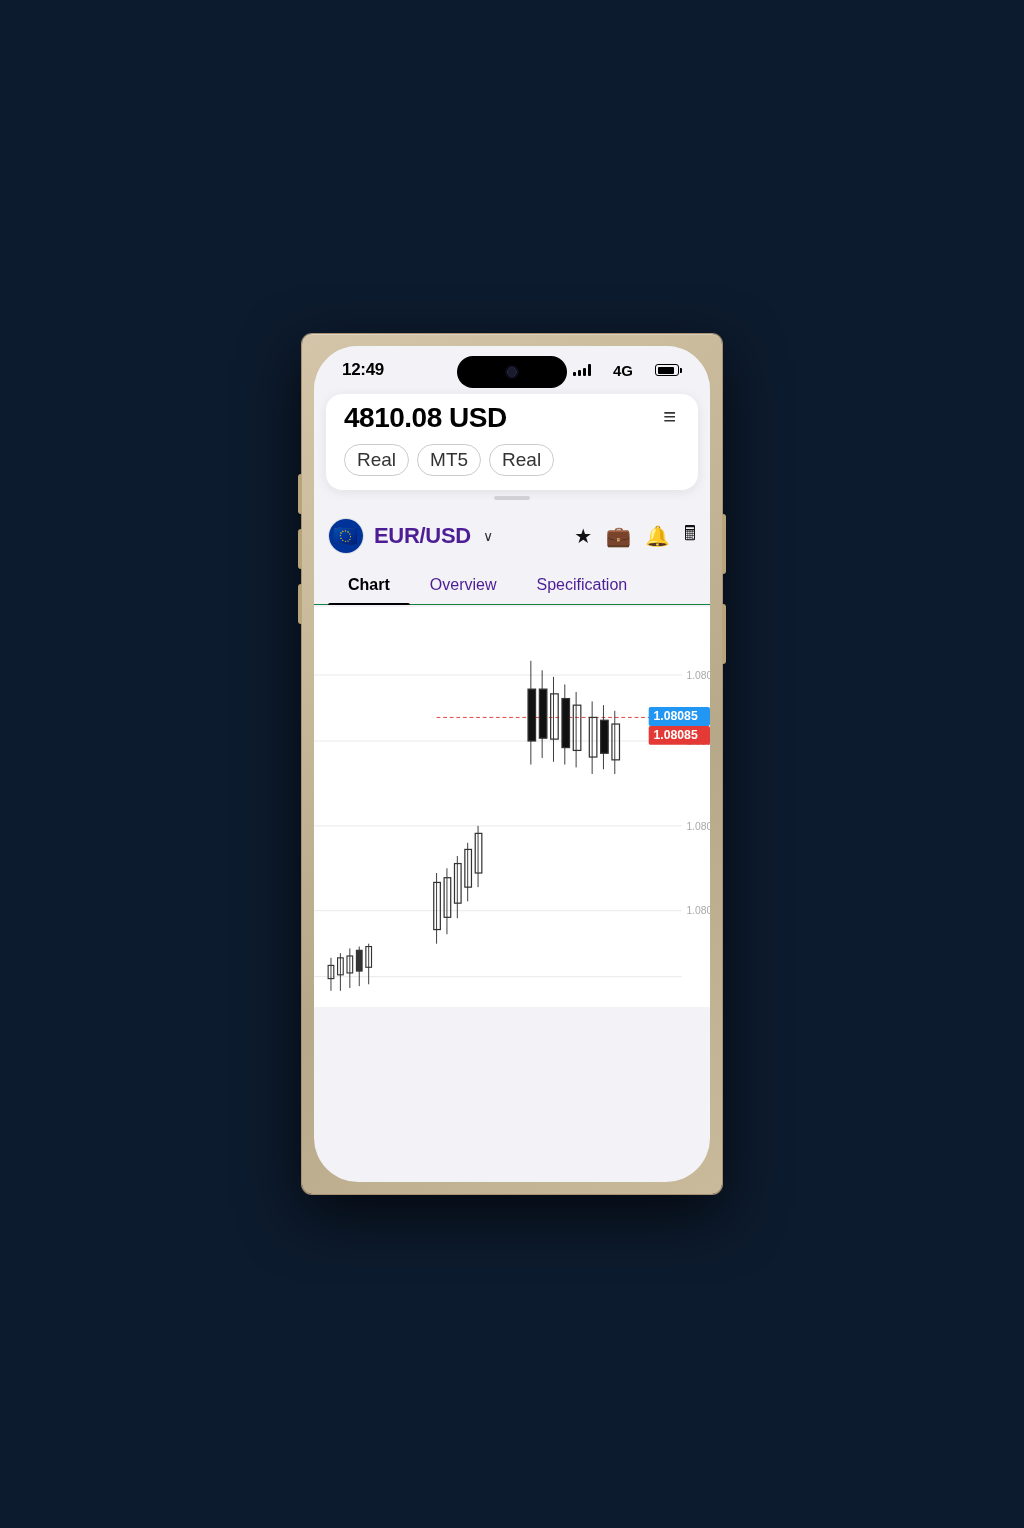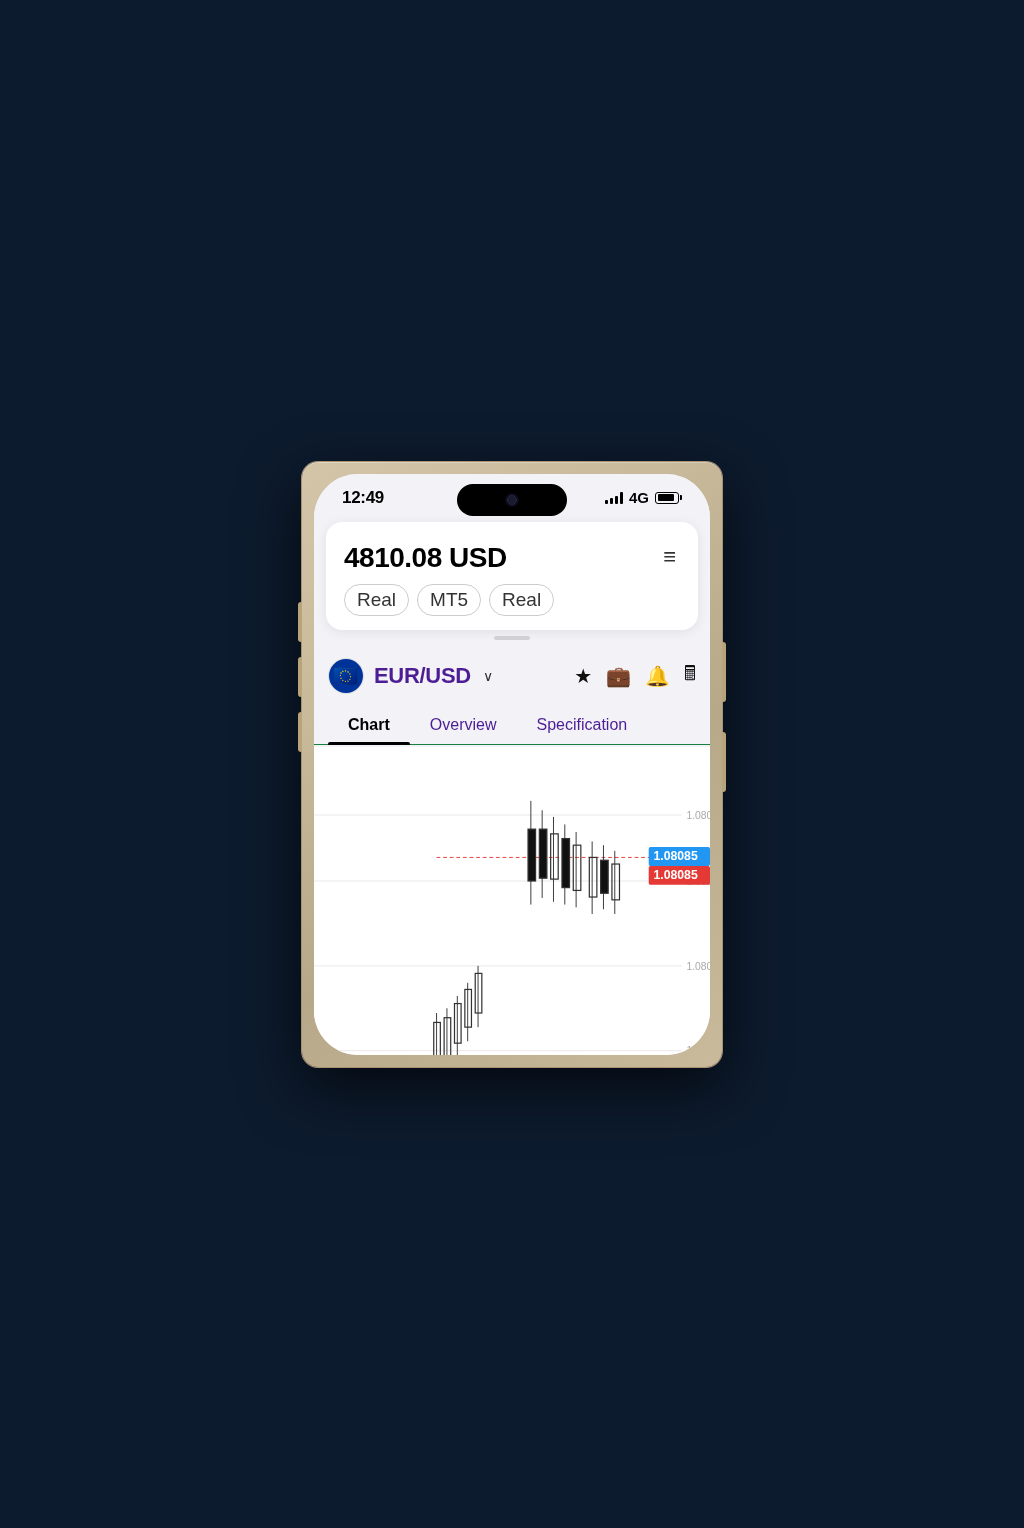--- a/index.html
+++ b/index.html
@@ -8,23 +8,23 @@
       background: #0d1b2e;
       display: flex;
       justify-content: center;
       align-items: center;
       min-height: 100vh;
       font-family: -apple-system, BlinkMacSystemFont, 'Helvetica Neue', Arial, sans-serif;
     }
 
     .phone-outer {
       width: 420px;
-      height: 605px;
+      height: 860px;
       background: linear-gradient(145deg, #d4c5a9 0%, #c8b99a 30%, #b8a88a 60%, #c9ba9b 100%);
-      border-radius: 16px;
+      border-radius: 10px;
       padding: 12px;
       box-shadow:
         0 0 0 1px #a89070,
         0 20px 60px rgba(0,0,0,0.7),
         inset 0 1px 0 rgba(255,255,255,0.3);
       position: relative;
     }
 
     
     .phone-outer::before {
@@ -73,21 +73,21 @@
     .status-time {
       font-size: 17px;
       font-weight: 600;
       color: #000;
       letter-spacing: -0.3px;
     }
 
     .status-right {
       display: flex;
       align-items: center;
-      gap: 6px;
+      gap: 22px;
     }
 
     .signal-bars {
       display: flex;
       align-items: flex-end;
       gap: 2px;
       height: 12px;
     }
     .signal-bars span {
       display: block;
@@ -154,21 +154,21 @@
       border-radius: 50%;
       border: 1.5px solid #2a2a3e;
       box-shadow: 0 0 0 2px #0a0a1a;
     }
 
     
     .account-card {
       margin: 8px 12px 6px;
       background: #fff;
       border-radius: 16px;
-      padding: 20px 18px 14px;
+      padding: 8px 18px 14px;
       display: flex;
       justify-content: space-between;
       align-items: flex-start;
       box-shadow: 0 2px 12px rgba(0,0,0,0.08);
     }
 
     .account-balance {
       font-size: 28px;
       font-weight: 700;
       color: #000;

